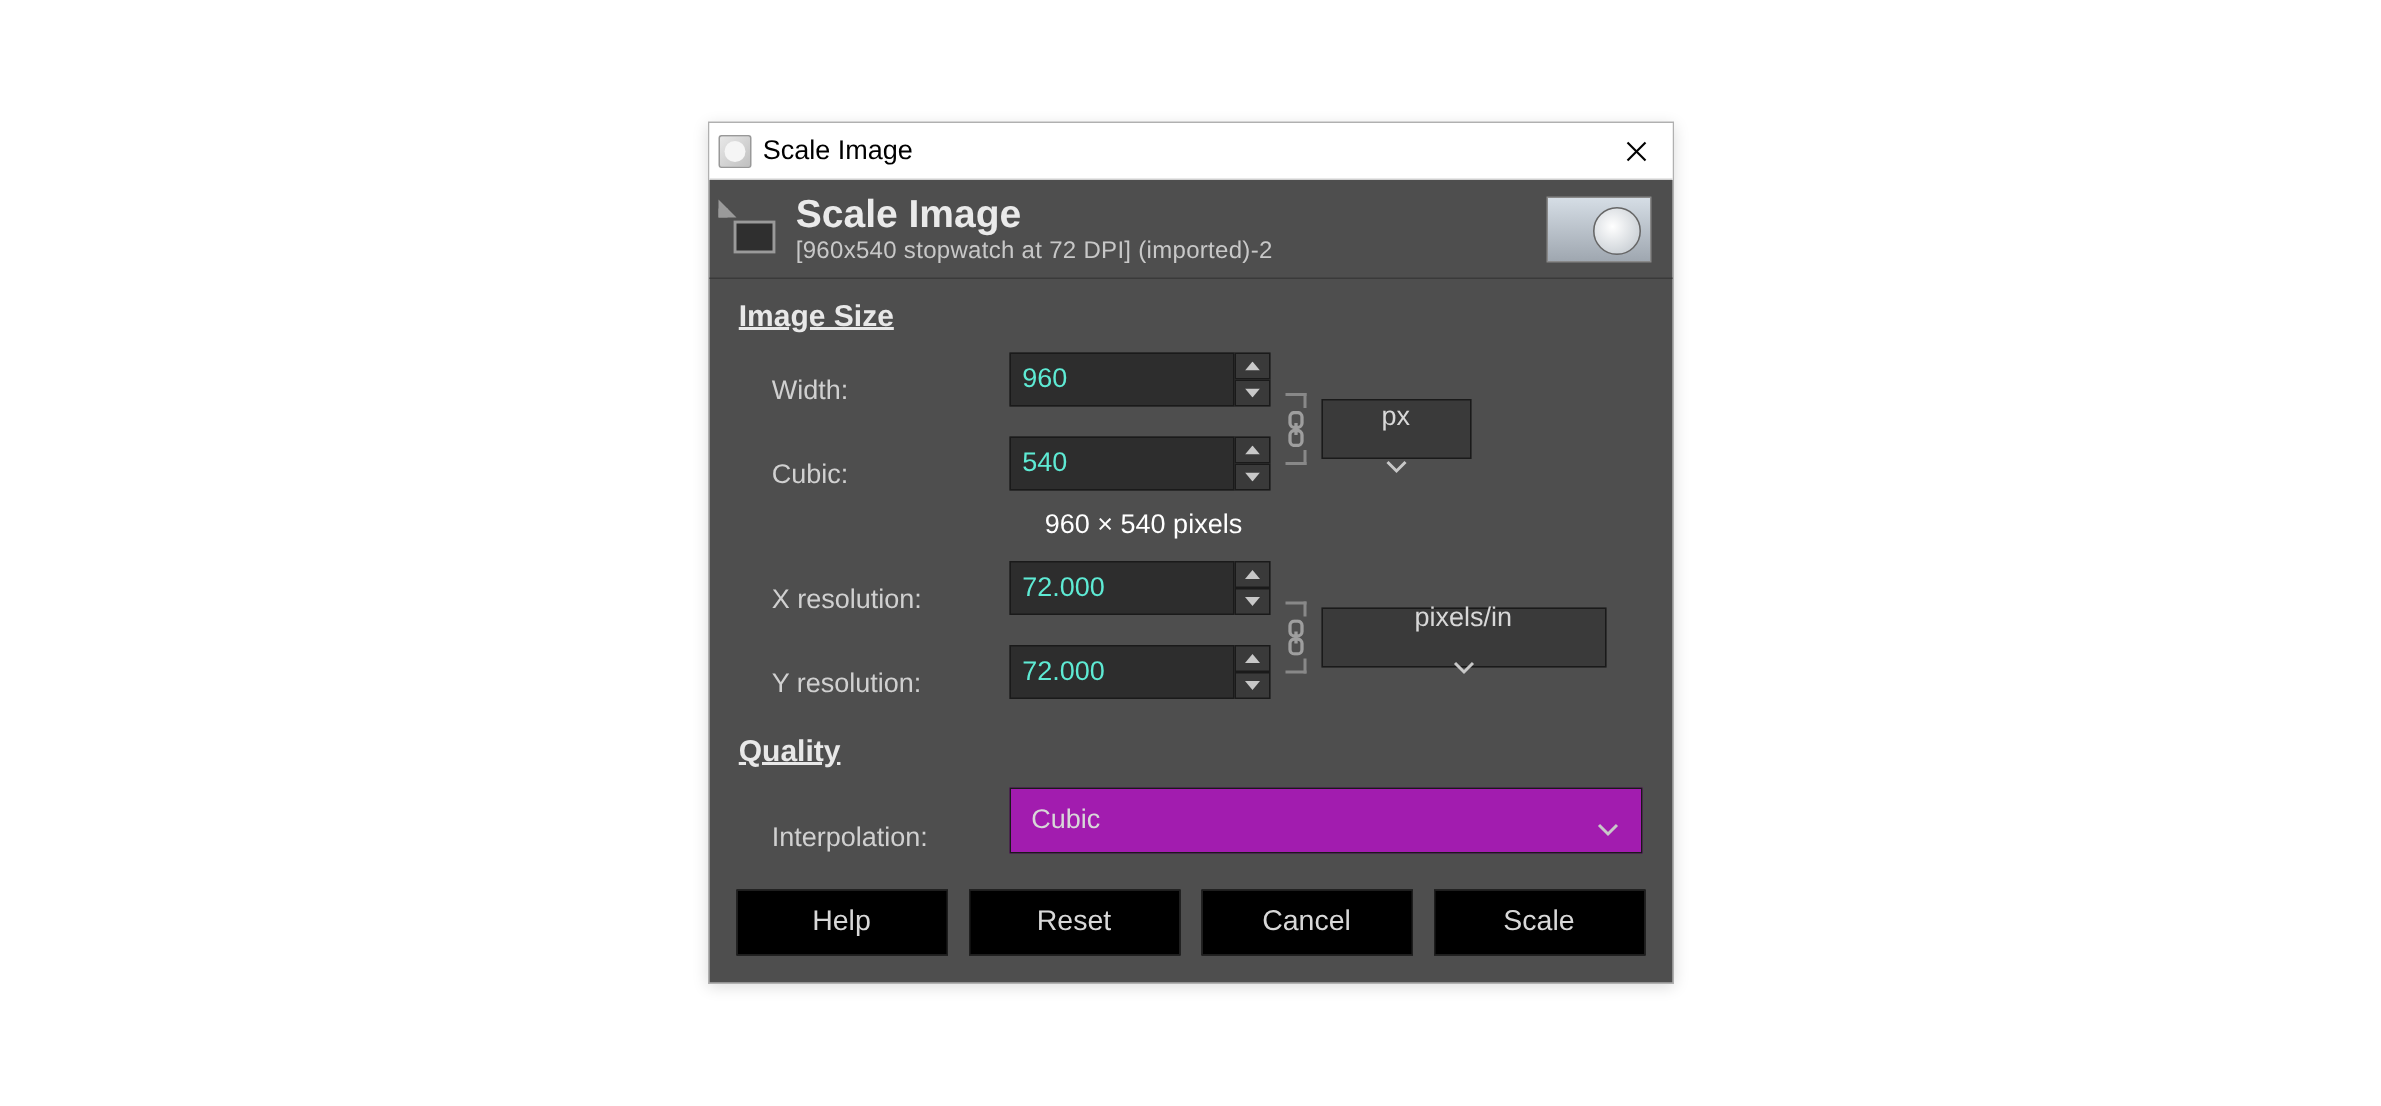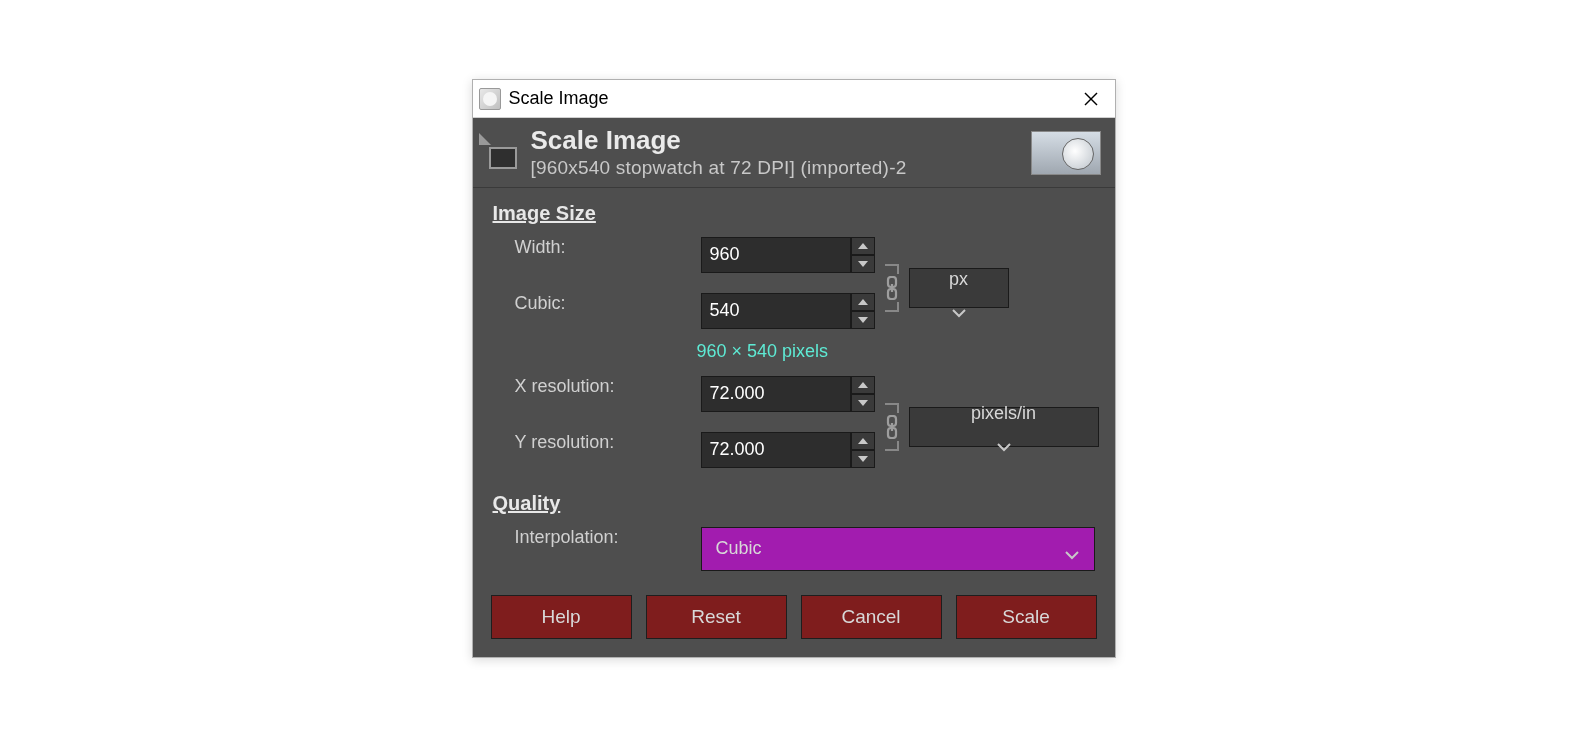--- a/index.html
+++ b/index.html
@@ -93,21 +93,21 @@
     background:#2f2f2f;
   }
   .header-text { flex:1; }
   .header-title {
     font-size: 26px;
     font-weight: bold;
     color: #eaeaea;
     line-height: 1.1;
   }
   .header-sub {
-    font-size: 19px;
+    font-size: 16px;
     color: #c8c8c8;
     margin-top: 2px;
     letter-spacing: 0.2px;
   }
   .thumb {
     width: 70px;
     height: 44px;
     background: linear-gradient(180deg,#d5dde5 0%, #9fa7b0 100%);
     border: 1px solid #888;
     position: relative;
@@ -127,39 +127,38 @@
   }
   .section-title {
     font-size: 20px;
     font-weight: bold;
     color: #e8e8e8;
     margin-bottom: 12px;
     text-decoration: underline;
   }
   .grid-row {
     display: flex;
-    align-items: flex-start;
+    align-items: flex-end;
     margin-bottom: 10px;
-    gap: 28px;
   }
   .label {
     width: 180px;
     padding-left: 22px;
     color: #d0d0d0;
   }
   .spin-wrap {
     display: flex;
     align-items: center;
   }
   .spin-input {
     width: 150px;
     height: 36px;
     background: #2d2d2d;
     border: 1px solid #1a1a1a;
-    color: #ffffff;
+    color: #5eead4;
     font-size: 18px;
     padding: 0 8px;
     outline: none;
   }
   .spin-btns {
     display: flex;
     flex-direction: column;
     height: 36px;
   }
   .spin-btn {
@@ -189,21 +188,21 @@
     gap:12px;
     flex-direction:column;
   }
   .unit-select.small { width:100px; justify-content:space-between; }
   .unit-select.wide  { width:190px; justify-content:flex-end; }
   .unit-text { color:#d8d8d8; font-size:18px; }
   .chevron { width:16px; height:10px; }
   .chevron svg { width:100%; height:100%; stroke:#c8c8c8; stroke-width:2; fill:none; }
   .readout {
     padding-left: 204px;
-    color: #5eead4;
+    color: #ffffff;
     font-size: 18px;
     margin: 2px 0 14px 0;
   }
   .interp-select {
     flex:1;
     height: 44px;
     background: #a21caf;
     border: 1px solid #1a1a1a;
     display:flex;
     align-items:center;
@@ -212,21 +211,21 @@
     cursor:pointer;
   }
   .btn-row {
     display:flex;
     gap: 14px;
     padding: 24px 18px 18px 18px;
   }
   .dlg-btn {
     flex:1;
     height: 44px;
-    background: #7f1d1d;
+    background: #000000;
     border: 1px solid #1e1e1e;
     color: #d8d8d8;
     font-size: 19px;
     display:flex;
     align-items:center;
     justify-content:center;
     cursor:pointer;
   }
   .size-block, .res-block {
     display:flex;

